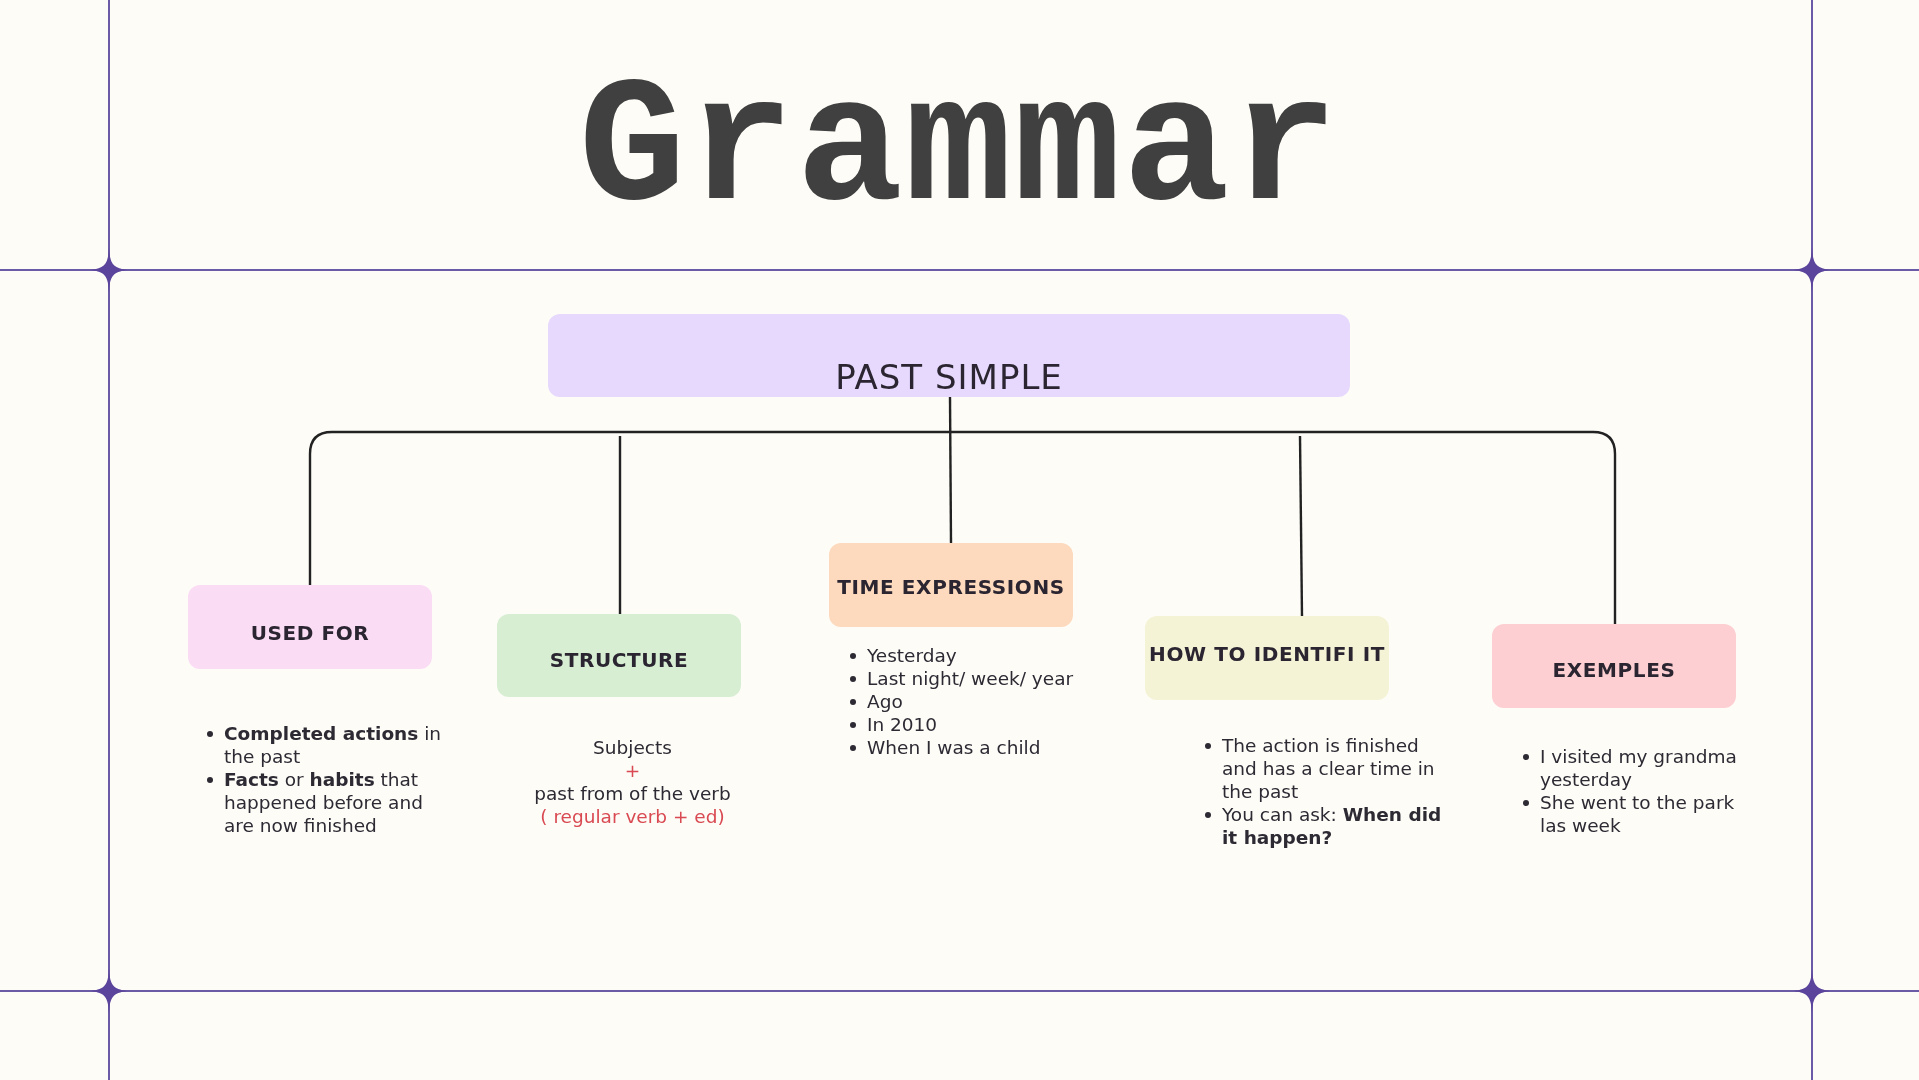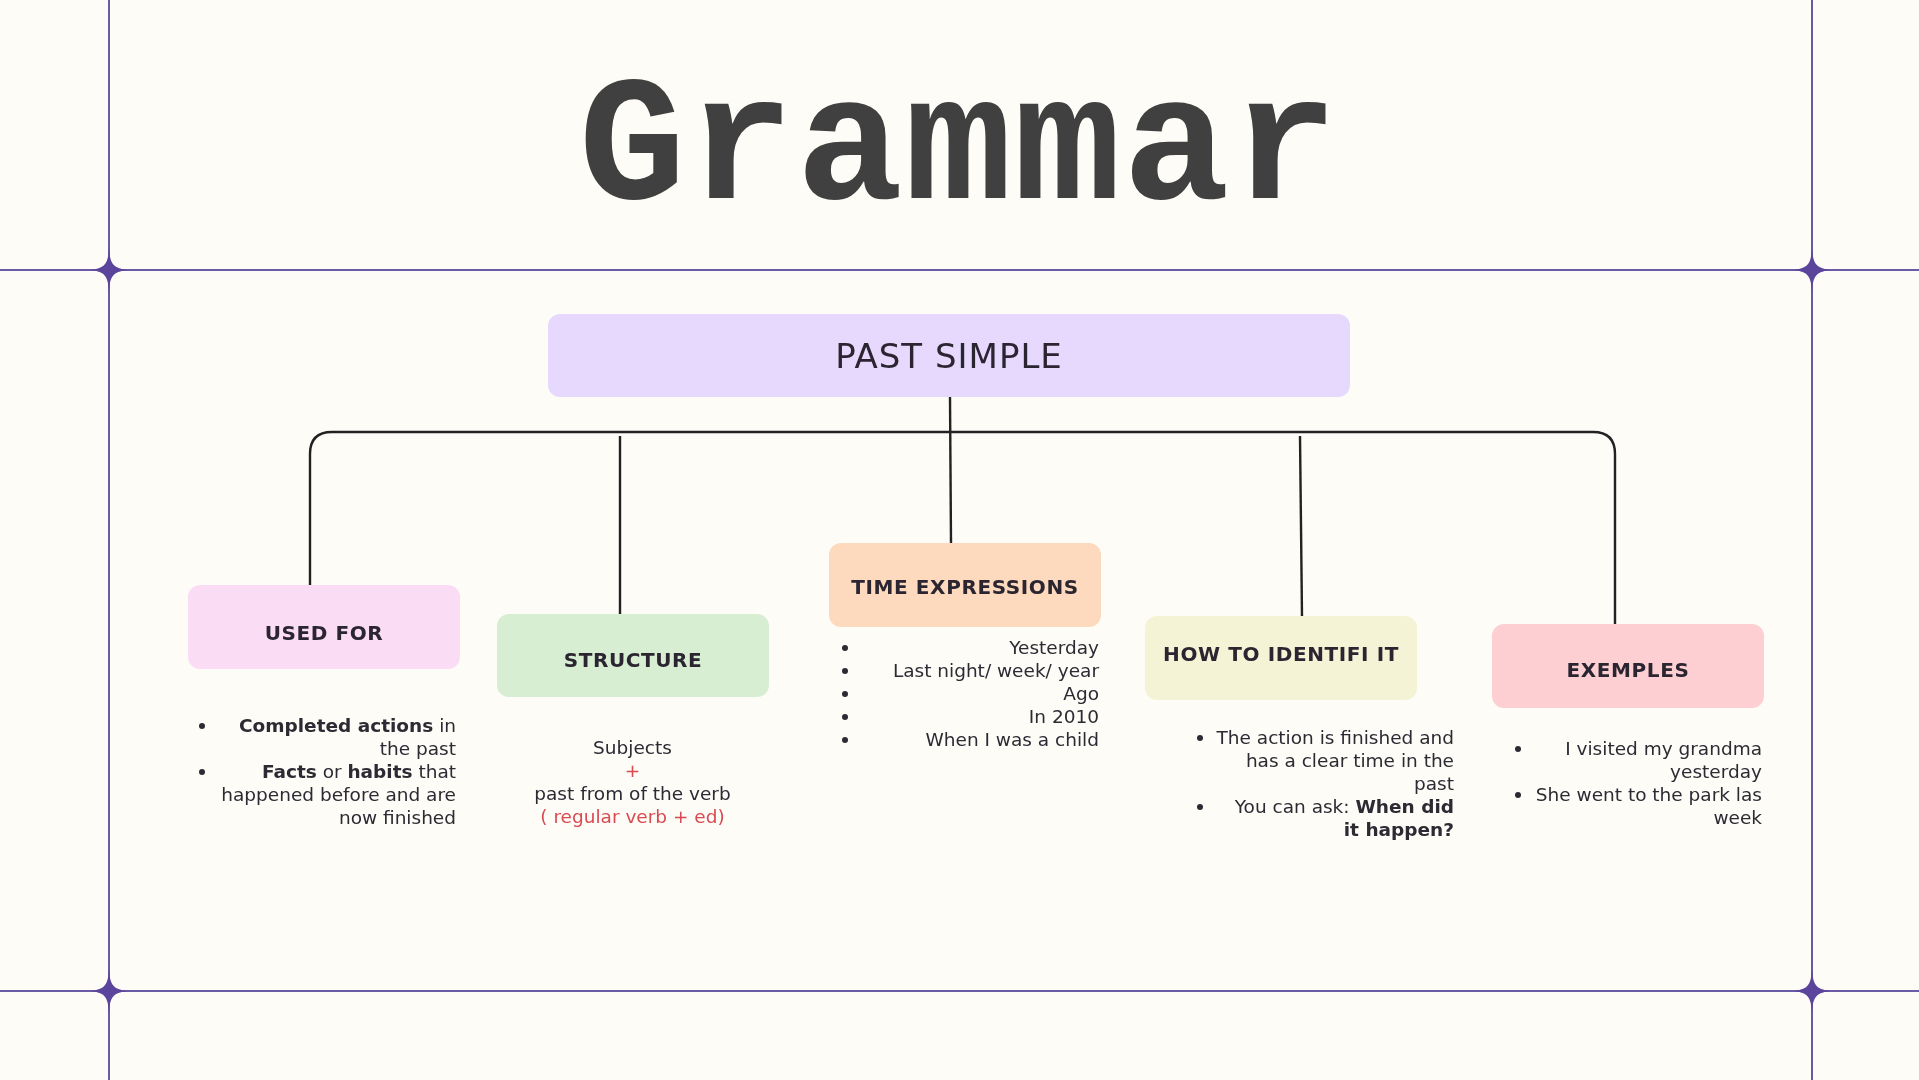--- a/index.html
+++ b/index.html
@@ -42,41 +42,41 @@
     }
     .root-box {
       position: absolute;
       left: 548px;
       top: 314px;
       width: 802px;
       height: 83px;
       background: #e6d9fd;
       border-radius: 12px;
       display: flex;
-      align-items: center;
+      align-items: flex-end;
       justify-content: center;
     }
     .root-box span {
       font-family: "DejaVu Sans", sans-serif;
       font-size: 34px;
       font-weight: 500;
       letter-spacing: 1px;
       color: #2a2530;
     }
     svg.connectors {
       position: absolute;
       left: 0;
       top: 0;
       width: 1919px;
       height: 1080px;
       pointer-events: none;
     }
     .cat-box {
       position: absolute;
-      width: 272px;
+      width: 244px;
       height: 84px;
       border-radius: 12px;
       display: flex;
       align-items: center;
       justify-content: center;
     }
     .cat-box span {
       font-family: "DejaVu Sans", sans-serif;
       font-size: 20px;
       font-weight: bold;
@@ -88,24 +88,23 @@
     .cat-box.time span { margin-top: 4px; }
     .cat-box.used span { margin-top: 12px; }
     .cat-box.identify span { margin-top: -8px; }
     .details {
       position: absolute;
       font-size: 18.5px;
       line-height: 23px;
       color: #2d2a33;
     }
     .details ul {
-      margin: 0;
+      margin: 8px;
       padding-left: 20px;
       list-style: none;
-      text-align: right;
     }
     .details li {
       position: relative;
     }
     .details li::before {
       content: "";
       position: absolute;
       left: -17px;
       top: 9px;
       width: 6px;

